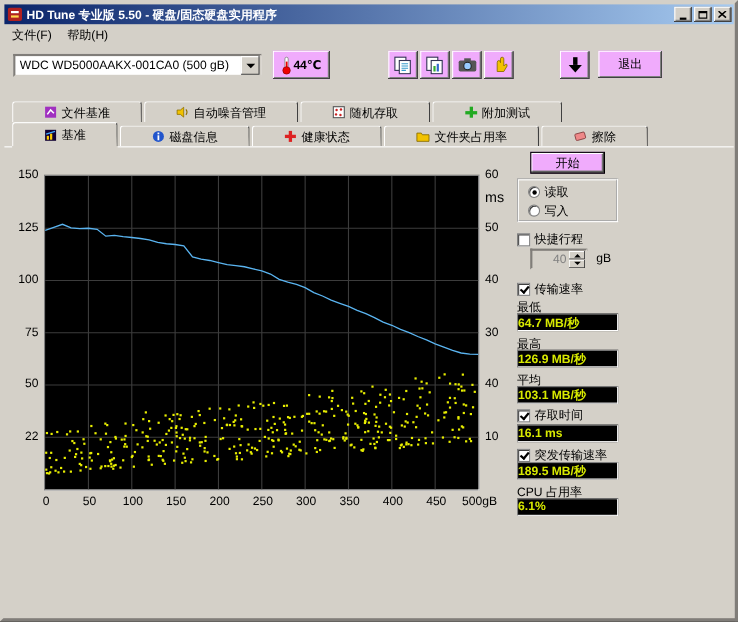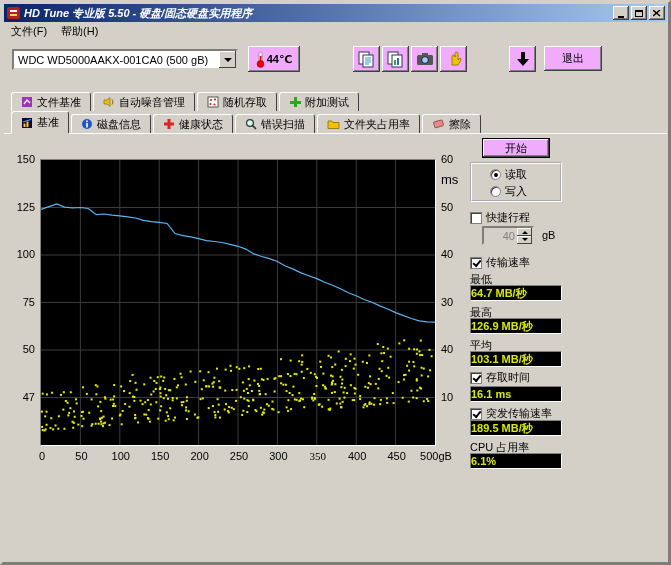--- a/index.html
+++ b/index.html
@@ -14,21 +14,21 @@
     background:#d4d0c8; border:3px outset #d4d0c8; overflow:hidden;
   }
   
   .titlebar {
     position:absolute; left:1px; top:1px; right:1px; height:18px;
     background:linear-gradient(90deg, var(--tb-left,#0a246a), var(--tb-right,#a6caf0));
     display:flex; align-items:center; padding:0 2px; color:#fff;
     font-weight:bold; font-size:11px;
   }
   .app-icon { width:14px; height:14px; margin:0 3px 0 1px; display:inline-flex; }
-  .title-text { flex:1; white-space:nowrap; overflow:hidden;font-style:italic; }
+  .title-text { flex:1; white-space:nowrap; overflow:hidden; }
   .tb-btns { display:flex; gap:2px; }
   .tb-btn {
     width:16px; height:14px; background:#d4d0c8;
     box-shadow: inset -1px -1px 0 #404040, inset 1px 1px 0 #fff, inset -2px -2px 0 #808080;
     display:inline-flex; align-items:center; justify-content:center;
   }
   .glyph-min { width:6px; height:2px; background:#000; margin-top:7px; }
   .glyph-max { width:8px; height:7px; border:1px solid #000; border-top:2px solid #000; }
   
   .menubar { position:absolute; left:1px; top:19px; right:1px; height:19px; display:flex; align-items:center; }
@@ -49,42 +49,42 @@
   .tri-down { width:0; height:0; border:4px solid transparent; border-top:4px solid #000; margin-top:4px; }
   .temp-btn { position:absolute; left:244px; top:5px; width:52px; height:26px; gap:2px; font-weight:bold; }
   .icon-btn { position:absolute; top:5px; width:27px; height:26px; }
   .exit-btn { position:absolute; left:540px; top:5px; width:58px; height:25px; }
   
   .tabrow { position:absolute; left:1px; right:1px; height:22px; padding-left:7px;
     display:flex; align-items:flex-end; }
   .tabrow1 { top:86px; }
   .tabrow2 { top:108px; }
   .tab {
-    height:19px; display:flex; align-items:center; gap:4px; padding:0 9px;
+    height:19px; display:flex; align-items:center; gap:4px; padding:0 28px;
     background:#d4d0c8; margin-right:2px; white-space:nowrap;
     border-top:1px solid #fff; border-left:1px solid #fff; border-right:1px solid #404040;
     border-radius:3px 3px 0 0;
   }
   .tab.active { height:22px; font-weight:normal; z-index:2;
     box-shadow: 0 2px 0 #d4d0c8; }
   .tab-ic { display:inline-flex; }
   
   .main { position:absolute; left:1px; top:130px; right:1px; bottom:1px;
     border-top:1px solid #fff; }
   #chart-area { position:absolute; left:0; top:0; width:460px; height:330px; }
   #plot { position:absolute; left:36px; top:25px; width:396px; height:287px;
     background:var(--chart-bg,#000);
     border:1px solid; border-color:#808080 #fff #fff #808080; }
   .axis-unit { position:absolute; font-size:13px;margin-top:28px; }
   .tick { position:absolute; font-size:11px; }
   
   .start-btn { left:478px; top:4px; width:68px; height:20px; border:1px solid #000; }
   .groupbox { left:466px; top:28px; width:92px; height:40px; border:2px groove #ffffff; }
   .radio-row, .check-row { display:flex; align-items:center; gap:4px; cursor:default; }
-  .radio-row { position:absolute; left:18px; }
+  .radio-row { position:absolute; left:8px; }
   .radio { width:11px; height:11px; border-radius:50%; background:#fff; position:relative;
     border:1px solid #808080; box-shadow: inset 1px 1px 0 #404040; }
   .radio.checked::after { content:""; position:absolute; left:3px; top:3px; width:4px; height:4px;
     border-radius:50%; background:#000; }
   .checkbox { width:12px; height:12px; background:#fff; position:relative;
     border:1px solid #808080; box-shadow: inset 1px 1px 0 #404040; }
   .checkbox.checked::after { content:""; position:absolute; left:2px; top:2px; width:6px; height:3px;
     border-left:2px solid #000; border-bottom:2px solid #000; transform:rotate(-50deg); }
   .spin-edit { left:478px; top:92px; width:52px; height:19px; background:#d4d0c8;
     border:2px inset #d4d0c8; display:flex; align-items:center; color:#808080; }
@@ -253,29 +253,20 @@
       <span>磁盘信息</span>
     </div>
     <div class="tab">
       <span class="tab-ic">
           <svg width="12" height="12">
             <rect x="4.5" y="1" width="3" height="10" fill="#d22"></rect>
             <rect x="1" y="4.5" width="10" height="3" fill="#d22"></rect>
           </svg>
         </span>
       <span>健康状态</span>
-    </div>
-    <div class="tab">
-      <span class="tab-ic">
-          <svg width="12" height="12">
-            <circle cx="5" cy="5" r="3.4" fill="#cfe" stroke="#333" stroke-width="1.2"></circle>
-            <path d="M7.6 7.6 L11 11" stroke="#333" stroke-width="1.6"></path>
-          </svg>
-        </span>
-      <span>错误扫描</span>
     </div>
     <div class="tab">
       <span class="tab-ic">
           <svg width="13" height="12">
             <path d="M1 3 L5 3 L6 4.5 L12 4.5 L12 10.5 L1 10.5 Z" fill="#f2c200" stroke="#8a6d00" stroke-width="0.8"></path>
           </svg>
         </span>
       <span>文件夹占用率</span>
     </div>
     <div class="tab">
@@ -744,35 +735,35 @@
               <rect x="323.28341499343514" y="243.16784411797772" width="2" height="2" fill="#e8ee00"></rect>
             </g>
             <polyline points="0.0,49.4 7.9,46.6 15.8,43.9 23.6,47.1 31.5,47.9 39.4,47.5 47.3,48.5 55.2,54.7 63.0,54.0 70.9,55.1 78.8,55.9 86.7,56.8 94.6,58.0 102.4,60.4 110.3,61.6 118.2,62.3 126.1,63.5 134.0,73.5 141.8,75.6 149.7,76.8 157.6,78.7 165.5,80.6 173.4,81.5 181.2,82.5 189.1,84.4 197.0,86.3 204.9,89.1 212.8,93.9 220.6,96.5 228.5,98.6 236.4,101.5 244.3,106.0 252.2,109.1 260.0,112.9 267.9,115.7 275.8,118.6 283.7,122.2 291.6,125.2 299.4,128.8 307.3,132.8 315.2,135.7 323.1,139.5 331.0,142.3 338.8,145.9 346.7,149.0 354.6,152.6 362.5,155.6 370.4,158.5 378.2,160.9 386.1,161.9 394.0,162.1" fill="none" stroke="#5ab4f0" stroke-width="1.2"></polyline>
           </svg>
       </div>
     <div class="tick" style="left: 0px; width: 31px; text-align: right; top: 19px;">150</div>
         <div class="tick" style="left: 0px; width: 31px; text-align: right; top: 66.5px;">125</div>
         <div class="tick" style="left: 0px; width: 31px; text-align: right; top: 114px;">100</div>
         <div class="tick" style="left: 0px; width: 31px; text-align: right; top: 161.5px;">75</div>
         <div class="tick" style="left: 0px; width: 31px; text-align: right; top: 209px;">50</div>
-        <div class="tick" style="left: 0px; width: 31px; text-align: right; top: 256.5px;">47</div>
+        <div class="tick" style="left: 0px; width: 31px; text-align: right; top: 256.5px;">22</div>
         <div class="tick" style="left: 437px; top: 19px;">60</div>
         <div class="tick" style="left: 437px; top: 66.5px;">50</div>
         <div class="tick" style="left: 437px; top: 114px;">40</div>
         <div class="tick" style="left: 437px; top: 161.5px;">30</div>
         <div class="tick" style="left: 437px; top: 209px;">40</div>
         <div class="tick" style="left: 437px; top: 256.5px;">10</div>
         <div class="tick" style="left: 19px; width: 38px; text-align: center; top: 316px;">0</div>
         <div class="tick" style="left: 58.4px; width: 38px; text-align: center; top: 316px;">50</div>
         <div class="tick" style="left: 97.8px; width: 38px; text-align: center; top: 316px;">100</div>
         <div class="tick" style="left: 137.2px; width: 38px; text-align: center; top: 316px;">150</div>
         <div class="tick" style="left: 176.6px; width: 38px; text-align: center; top: 316px;">200</div>
         <div class="tick" style="left: 216px; width: 38px; text-align: center; top: 316px;">250</div>
         <div class="tick" style="left: 255.4px; width: 38px; text-align: center; top: 316px;">300</div>
-        <div class="tick" style="left: 294.8px; width: 38px; text-align: center; top: 316px; font-family: Liberation Serif, serif;">350</div>
+        <div class="tick" style="left: 294.8px; width: 38px; text-align: center; top: 316px;">350</div>
         <div class="tick" style="left: 334.2px; width: 38px; text-align: center; top: 316px;">400</div>
         <div class="tick" style="left: 373.6px; width: 38px; text-align: center; top: 316px;">450</div>
         <div class="tick" style="left: 413px; width: 38px; text-align: center; top: 316px;">500gB</div>
       </div>
 
     <div class="btn3d start-btn abs">
       <span>开始</span>
     </div>
 
     <div class="groupbox abs">

